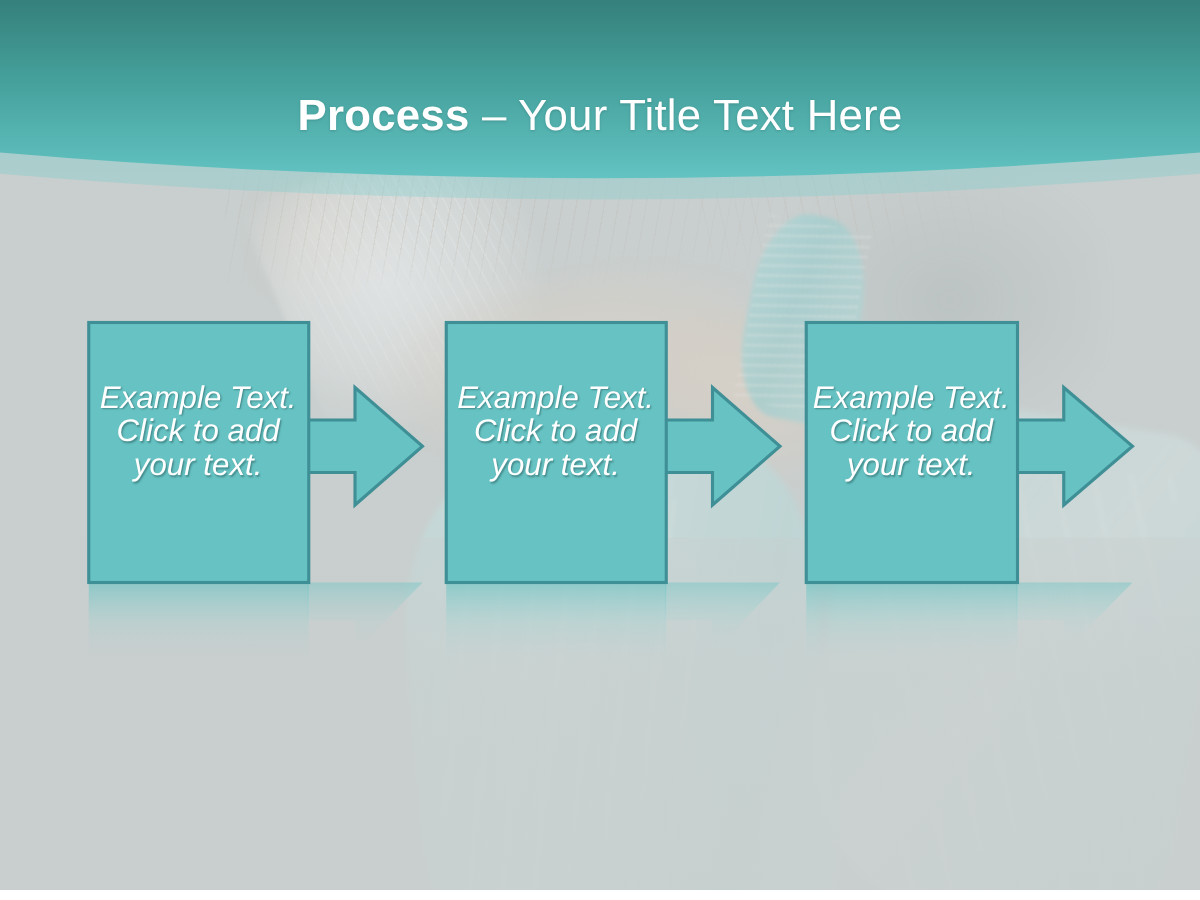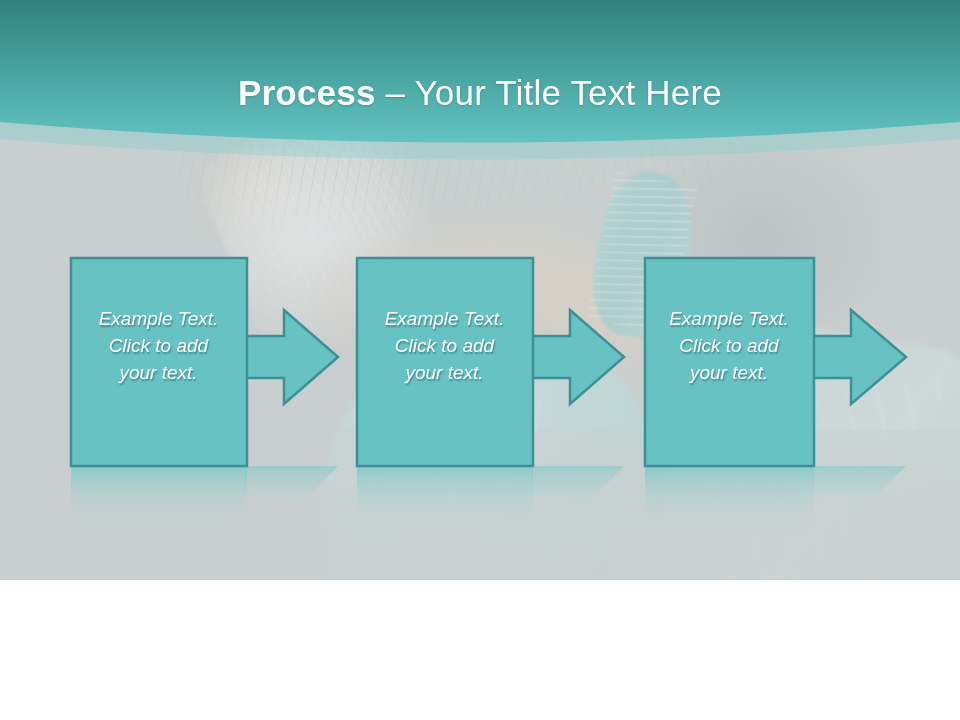--- a/index.html
+++ b/index.html
@@ -3,21 +3,21 @@
 <meta charset="utf-8">
 <style>
   html, body {
     margin: 0;
     padding: 0;
     background: #ffffff;
   }
   #slide {
     position: relative;
     width: 960px;
-    height: 580px;
+    height: 712px;
     overflow: hidden;
     font-family: "Liberation Sans", sans-serif;
     background: #c8cecd;
   }
 
   
   .photo-layer {
     position: absolute;
     inset: 0;
     overflow: hidden;
@@ -194,21 +194,21 @@
     position: absolute;
     left: 0; top: 0;
     width: 960px; height: 720px;
     pointer-events: none;
   }
   .diagram svg { display: block; }
 
   .step-text {
     position: absolute;
     color: #ffffff;
-    font-size: 19px;
+    font-size: 25px;
     line-height: 27px;
     font-style: italic;
     text-align: center;
     text-shadow: 1px 1.5px 1.5px rgba(40,90,92,0.55);
     white-space: pre-line;
   }
   #step-text-1 { left: 71px;  top: 305px; width: 175px; }
   #step-text-2 { left: 357px; top: 305px; width: 175px; }
   #step-text-3 { left: 645px; top: 305px; width: 168px; }
 </style>

